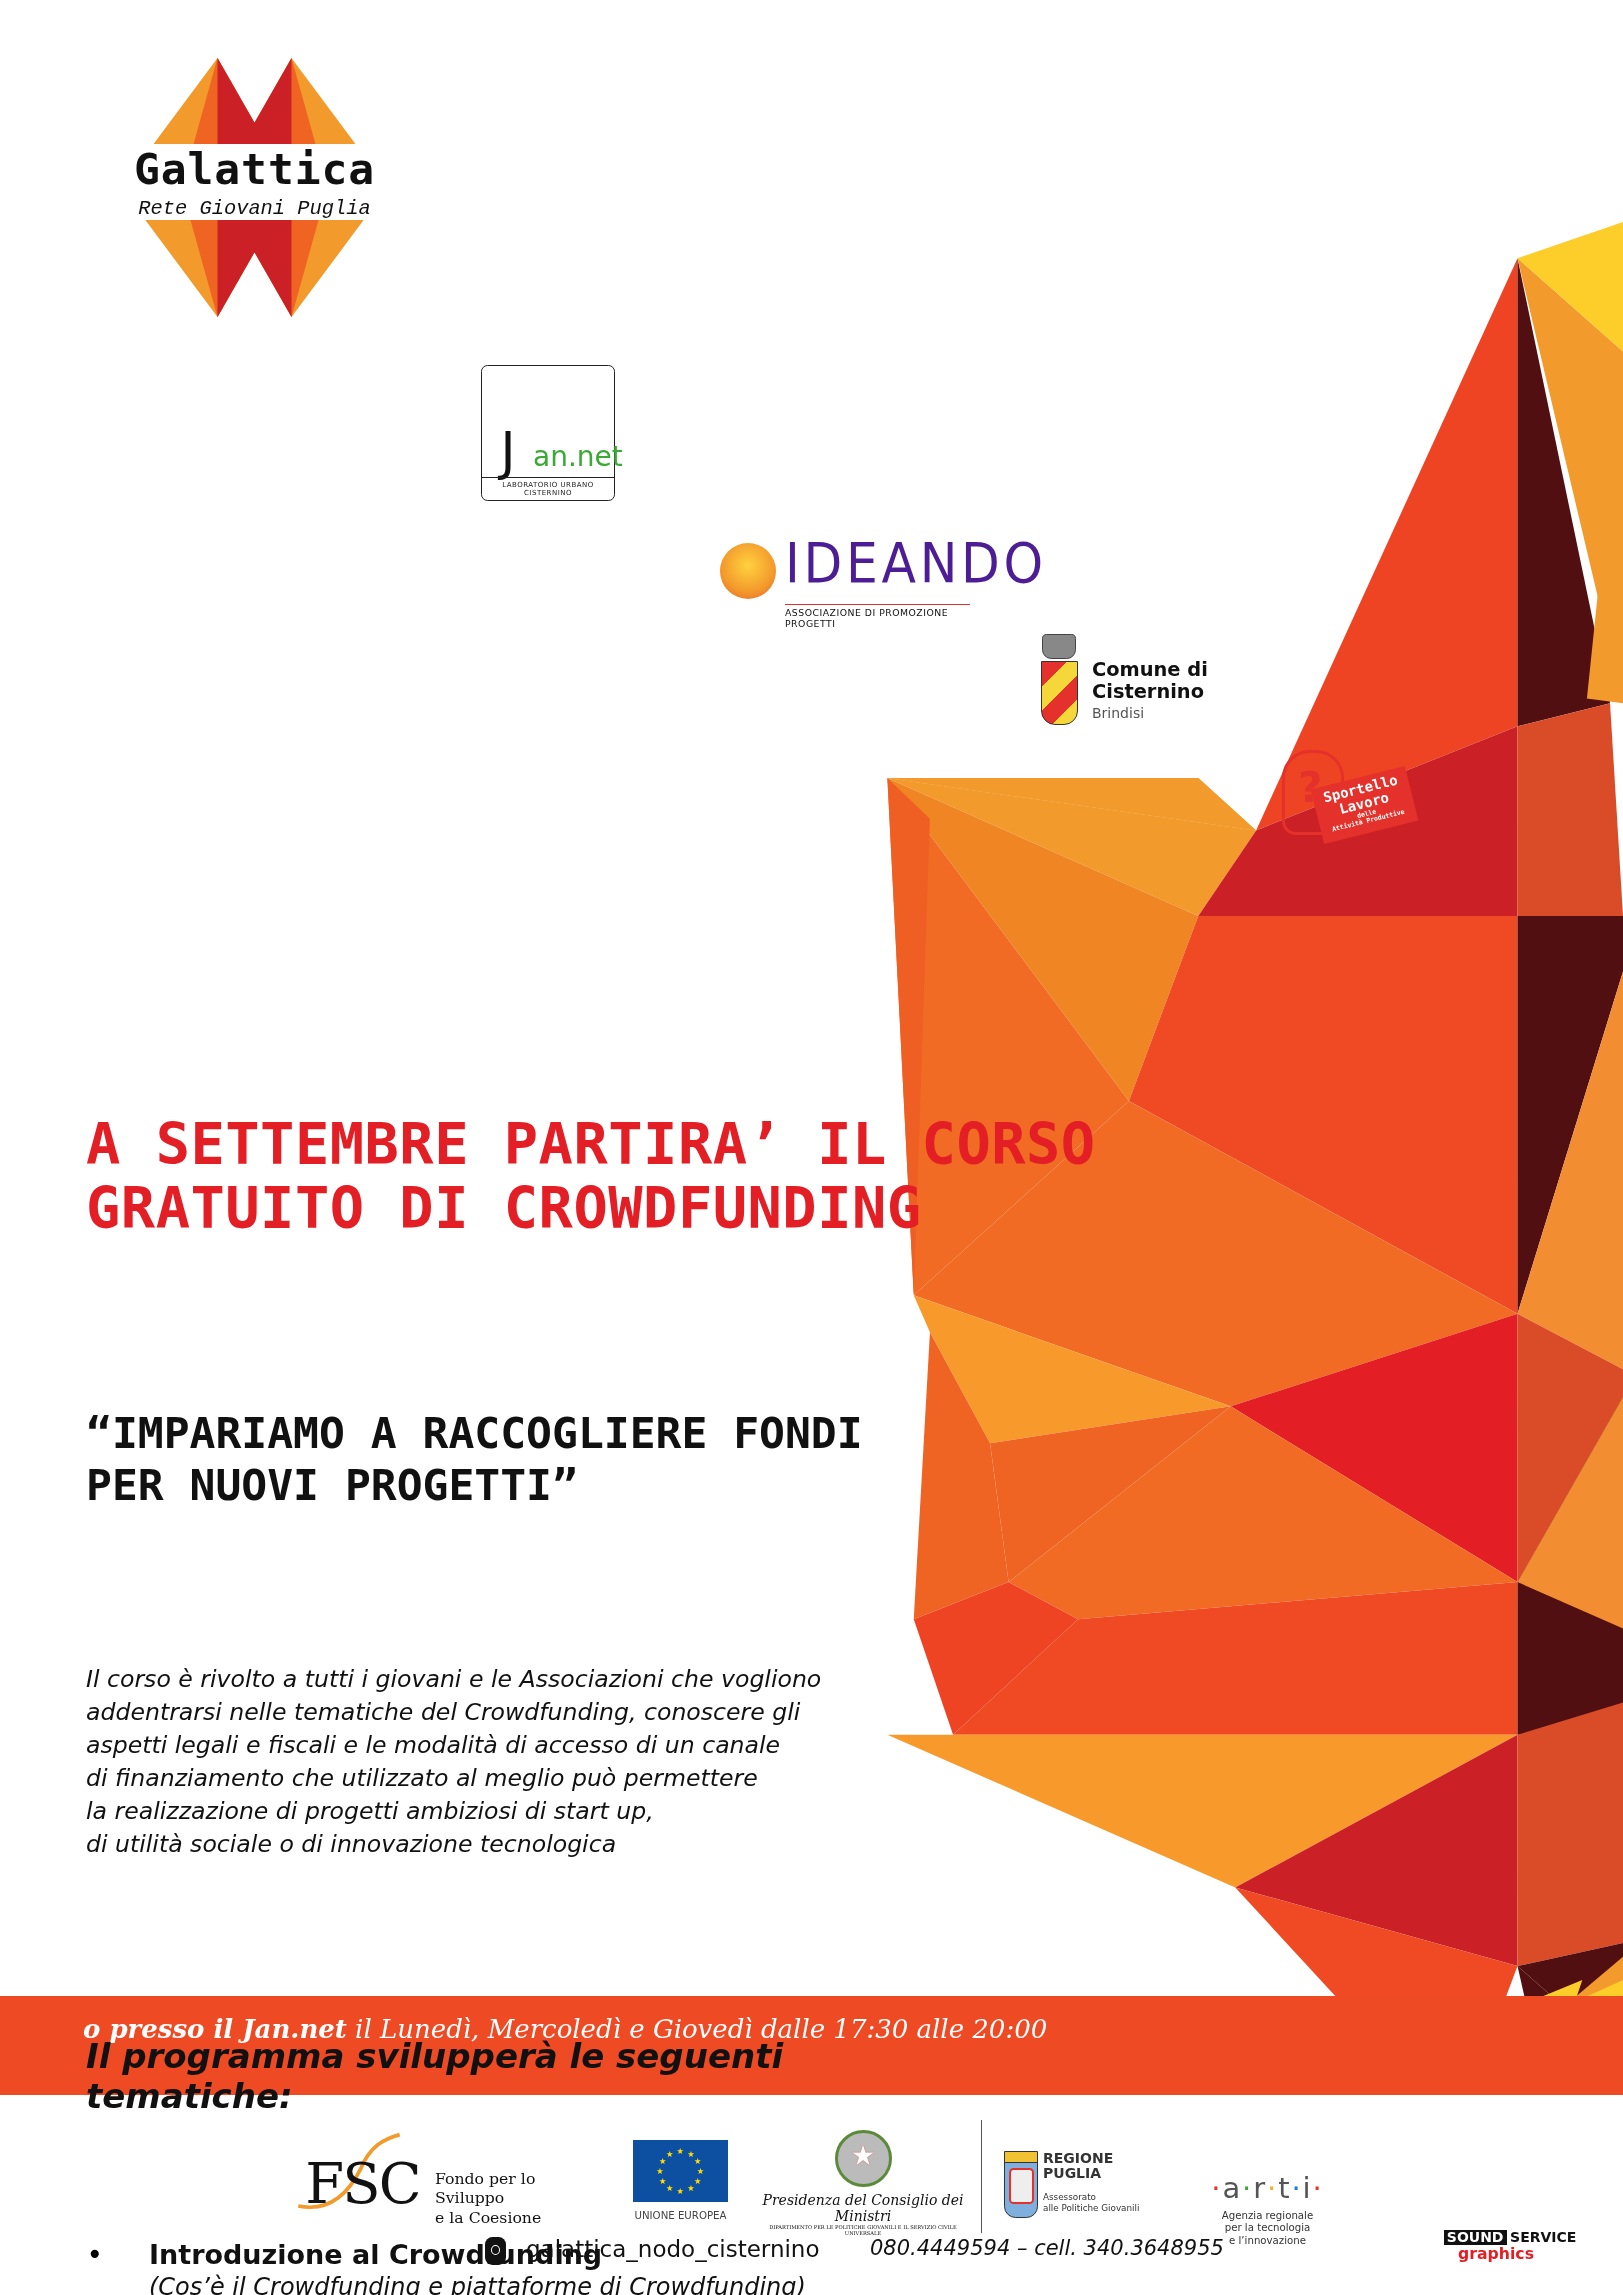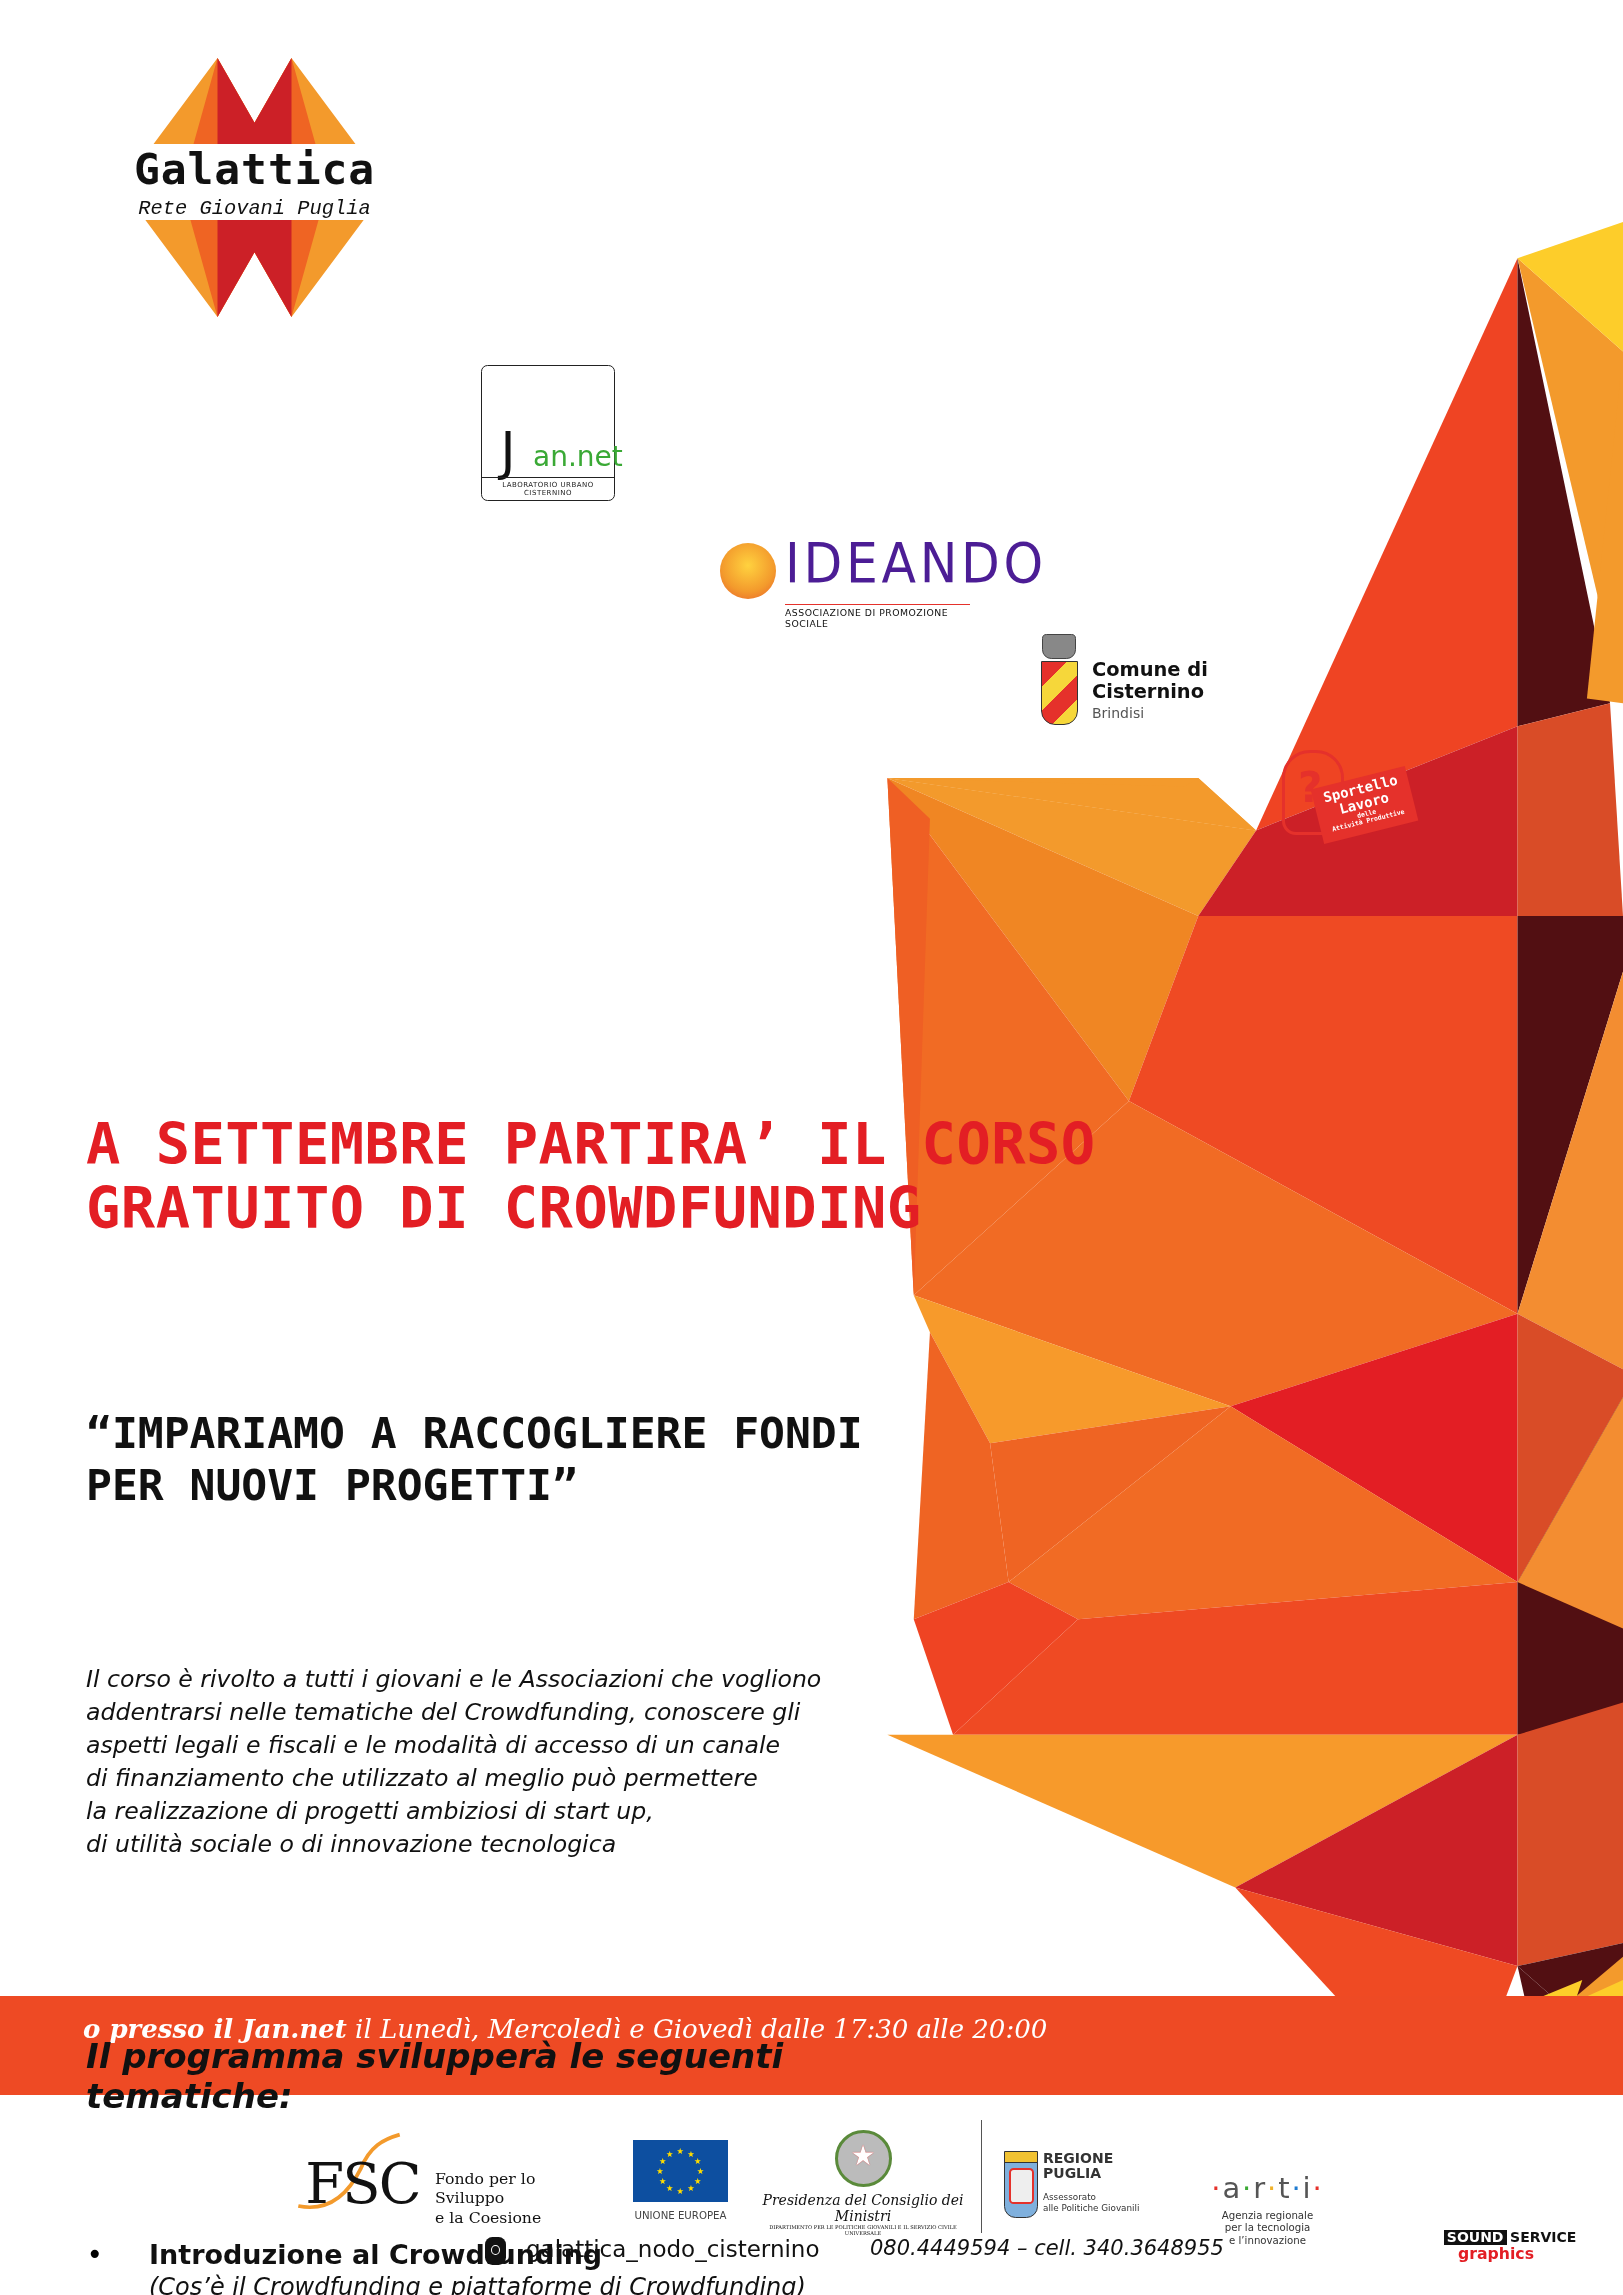--- a/index.html
+++ b/index.html
@@ -158,21 +158,21 @@
 
 <div class="abs logo-jannet layer">
   <span class="jannet-j">J</span>
   <span class="jannet-net">an.net</span>
   <div class="jannet-caption">LABORATORIO URBANO CISTERNINO</div>
 </div>
 
 <div class="abs logo-ideando layer">
   <div class="ideando-sun"></div>
   <div class="ideando-word">IDEANDO</div>
-  <div class="ideando-sub">ASSOCIAZIONE DI PROMOZIONE SOCIALE</div>
+  <div class="ideando-sub">ASSOCIAZIONE DI PROMOZIONE PROGETTI</div>
 </div>
 
 <div class="abs logo-comune layer">
   <div class="crest-crown"></div>
   <div class="crest-shield"></div>
   <div class="comune-name">
     <div>Comune di</div>
     <div>Cisternino</div>
   </div>
   <div class="comune-prov">Brindisi</div>

